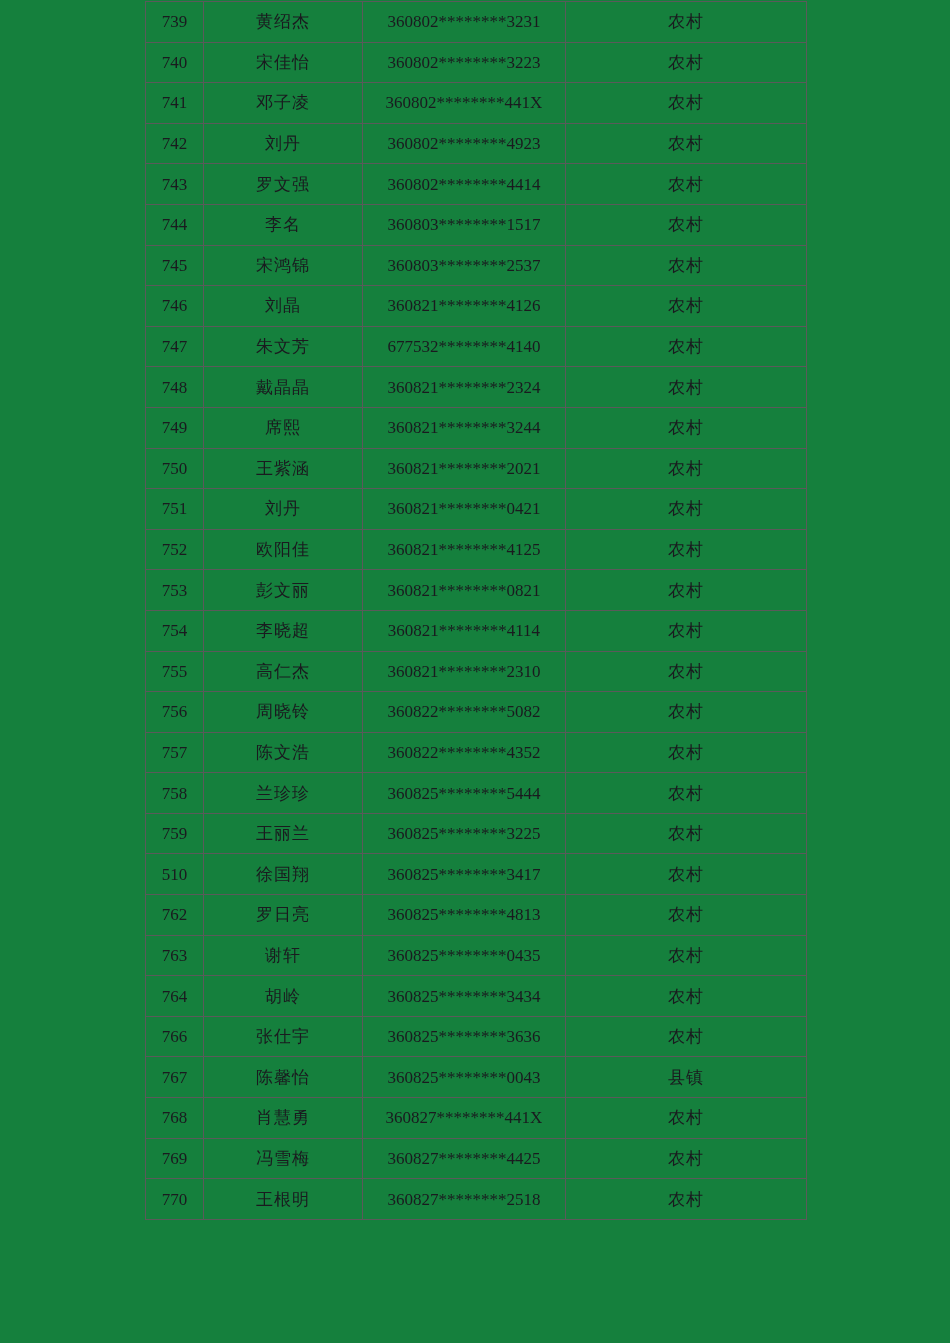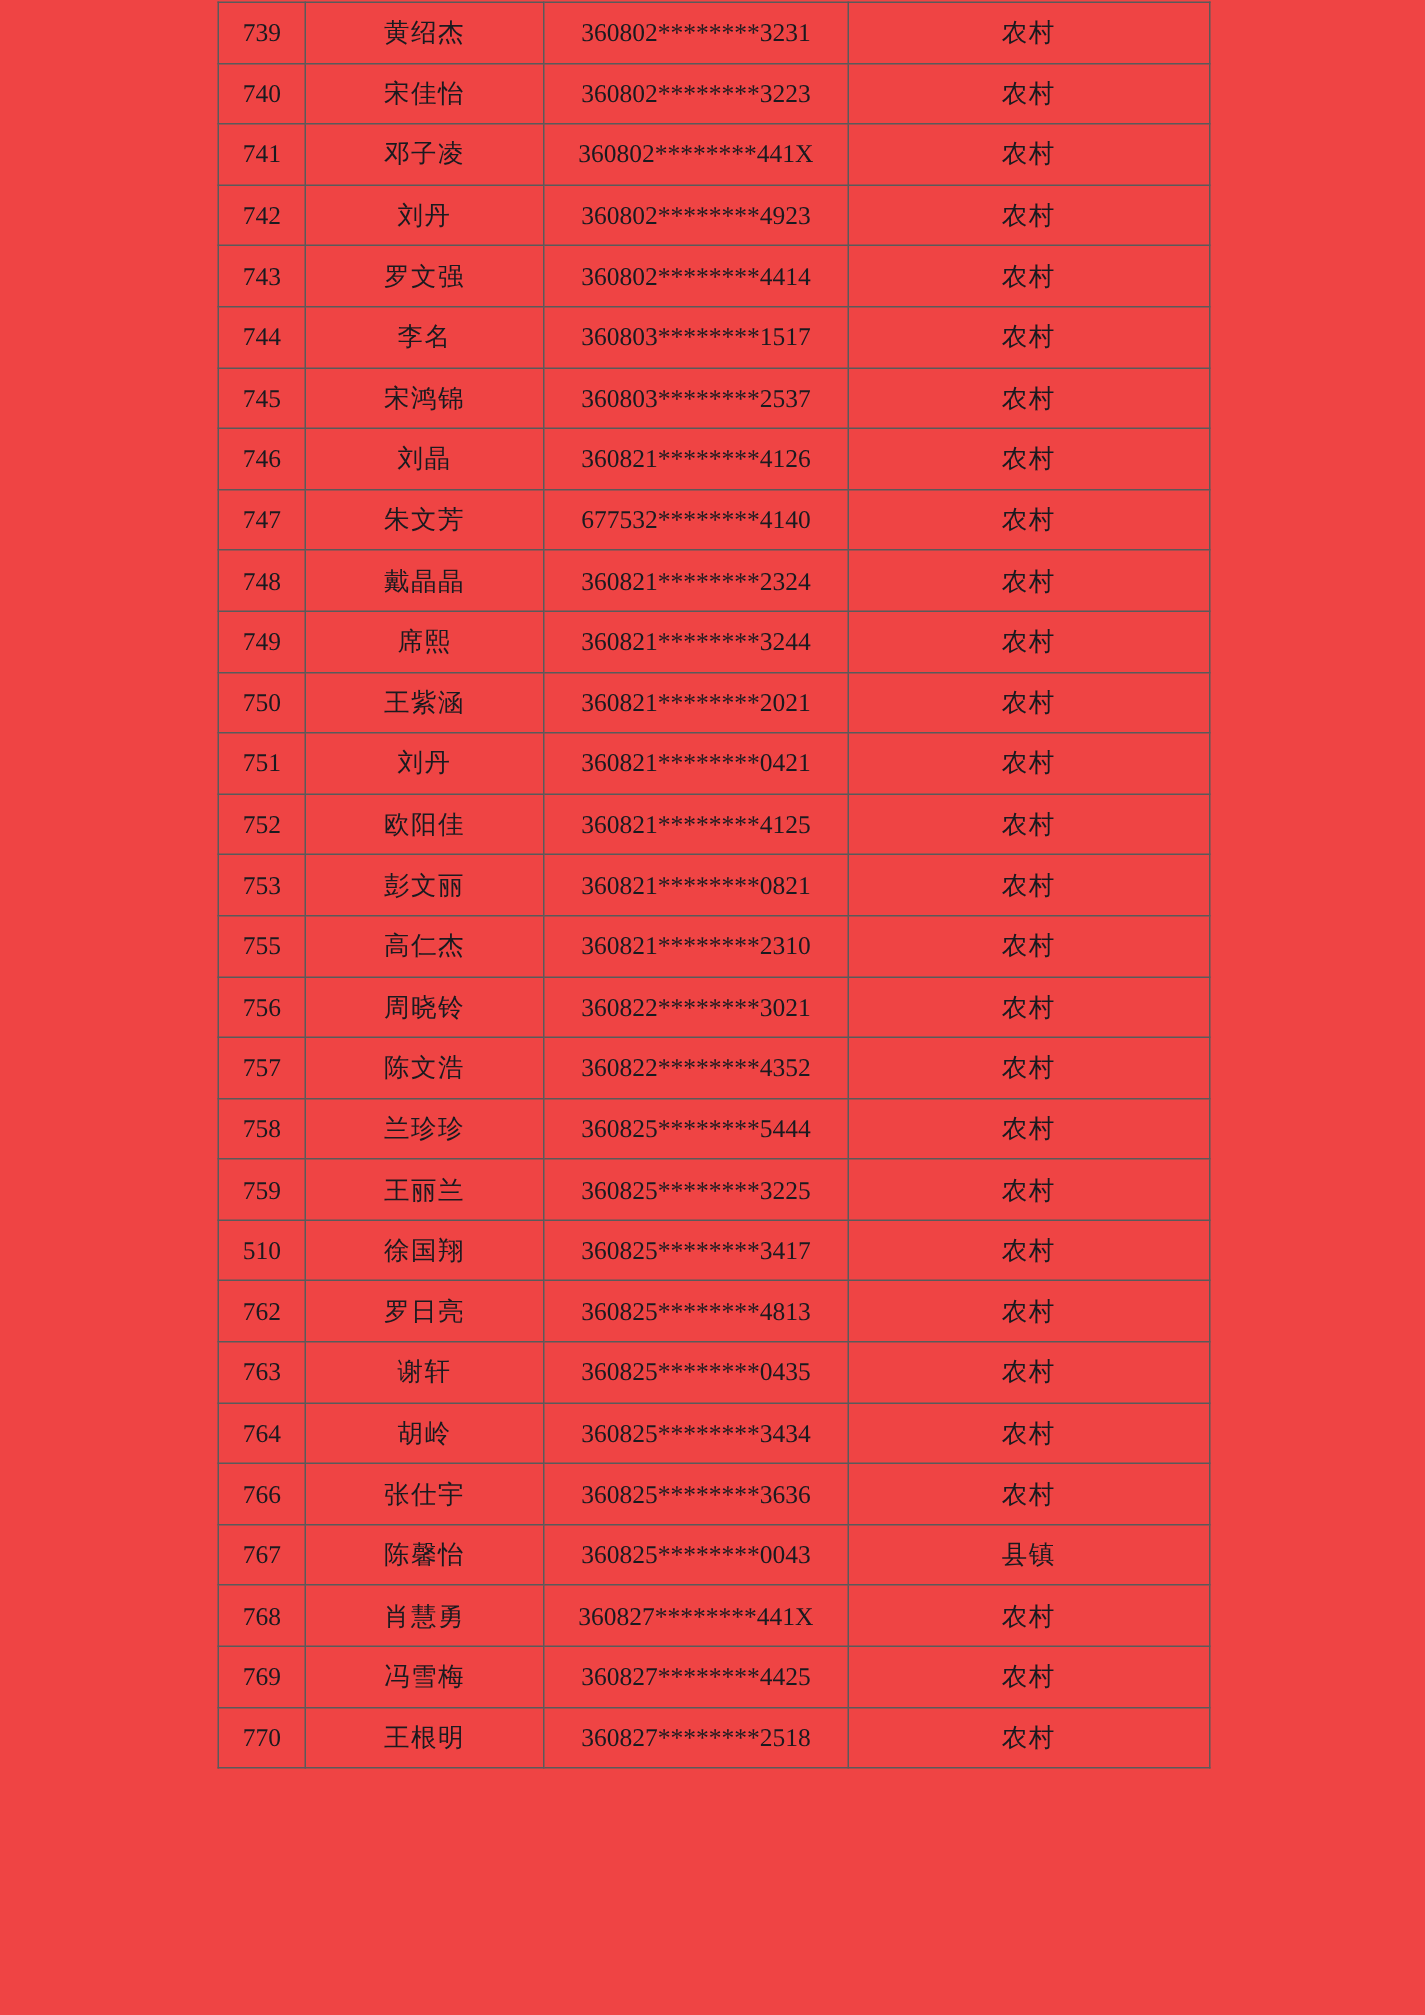--- a/index.html
+++ b/index.html
@@ -5,21 +5,21 @@
   * { margin: 0; padding: 0; box-sizing: border-box; }
   html, body {
     width: 950px;
     background: #ffffff;
     font-family: "Liberation Serif", "DejaVu Serif", serif;
   }
   .page {
     position: relative;
     width: 950px;
     height: 1343px;
-    background: #ef4444;
+    background: #15803d;
     overflow: hidden;
     font-family: Liberation Serif, serif;
   }
   table.roster {
     position: absolute;
     left: 145px;
     top: 1px;
     width: 662px;
     border-collapse: collapse;
     table-layout: fixed;
@@ -131,29 +131,35 @@
           <td class="col-id">360821********4125</td>
           <td class="col-cat">农村</td>
         </tr>
         <tr>
           <td class="col-no">753</td>
           <td class="col-name">彭文丽</td>
           <td class="col-id">360821********0821</td>
           <td class="col-cat">农村</td>
         </tr>
         <tr>
+          <td class="col-no">754</td>
+          <td class="col-name">李晓超</td>
+          <td class="col-id">360821********4114</td>
+          <td class="col-cat">农村</td>
+        </tr>
+        <tr>
           <td class="col-no">755</td>
           <td class="col-name">高仁杰</td>
           <td class="col-id">360821********2310</td>
           <td class="col-cat">农村</td>
         </tr>
         <tr>
           <td class="col-no">756</td>
           <td class="col-name">周晓铃</td>
-          <td class="col-id">360822********3021</td>
+          <td class="col-id">360822********5082</td>
           <td class="col-cat">农村</td>
         </tr>
         <tr>
           <td class="col-no">757</td>
           <td class="col-name">陈文浩</td>
           <td class="col-id">360822********4352</td>
           <td class="col-cat">农村</td>
         </tr>
         <tr>
           <td class="col-no">758</td>

